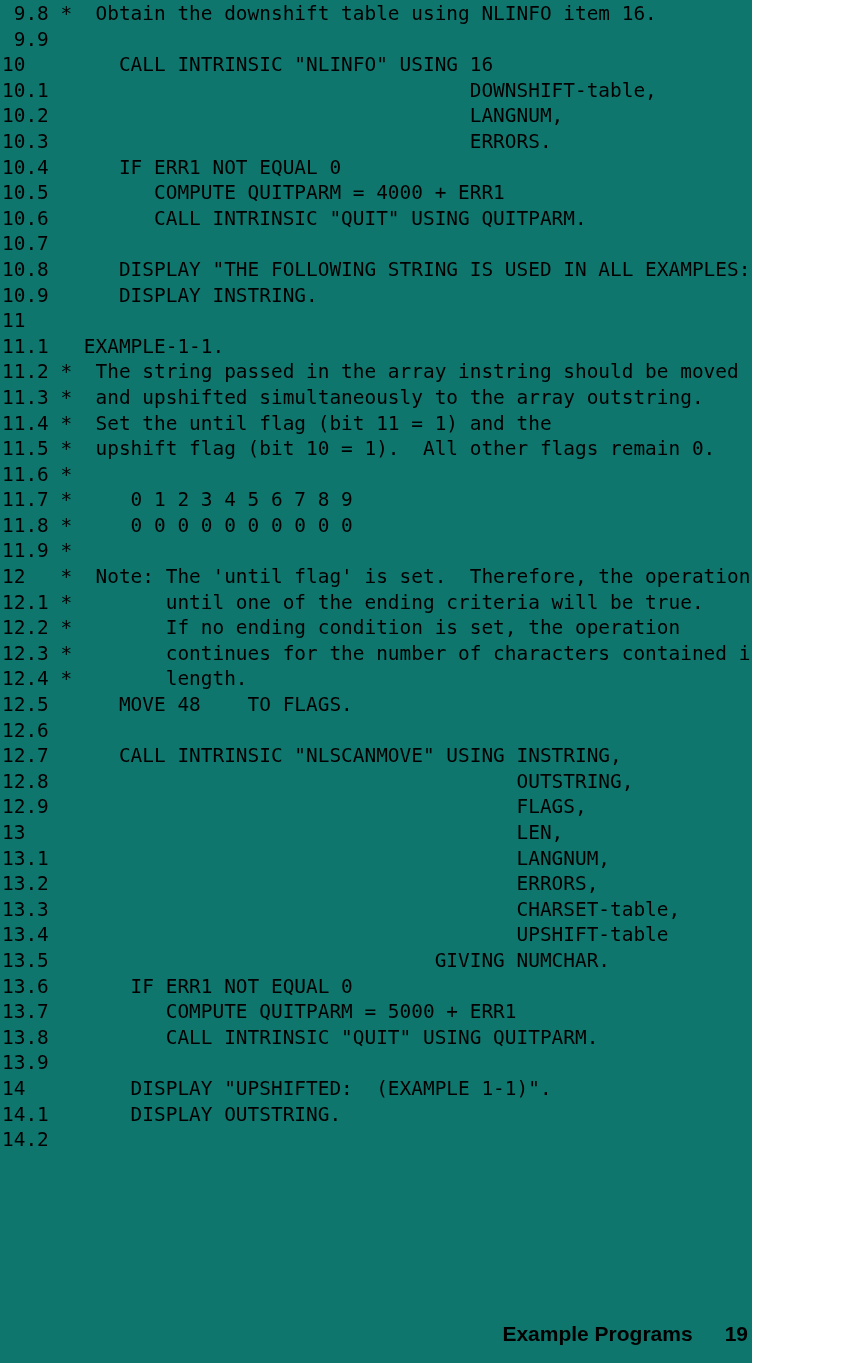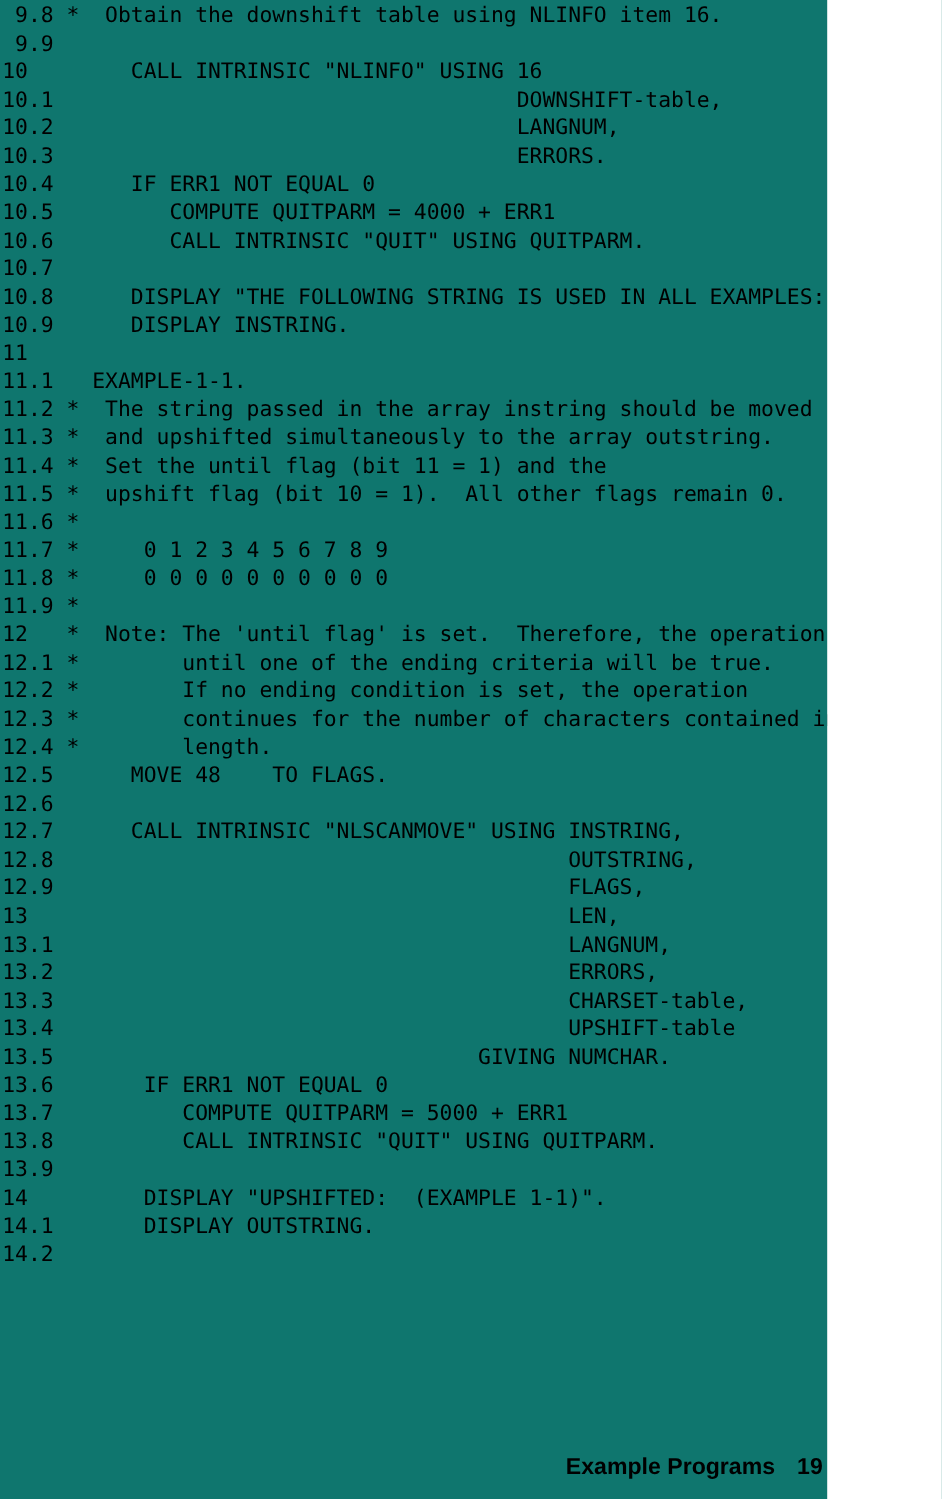--- a/index.html
+++ b/index.html
@@ -32,21 +32,21 @@
     position: absolute;
     right: 4px;
     top: 1322px;
     font-family: "Liberation Sans", sans-serif;
     font-weight: bold;
     font-size: 21px;
     color: #000000;
     white-space: nowrap;
   }
   .footer .page-num {
-    margin-left: 20px;
+    margin-left: 32px;
   }
 </style>
 </head>
 <body>
 
 <div class="page">
 
   <pre class="code-listing"> 9.8 *  Obtain the downshift table using NLINFO item 16.
  9.9
 10        CALL INTRINSIC "NLINFO" USING 16

